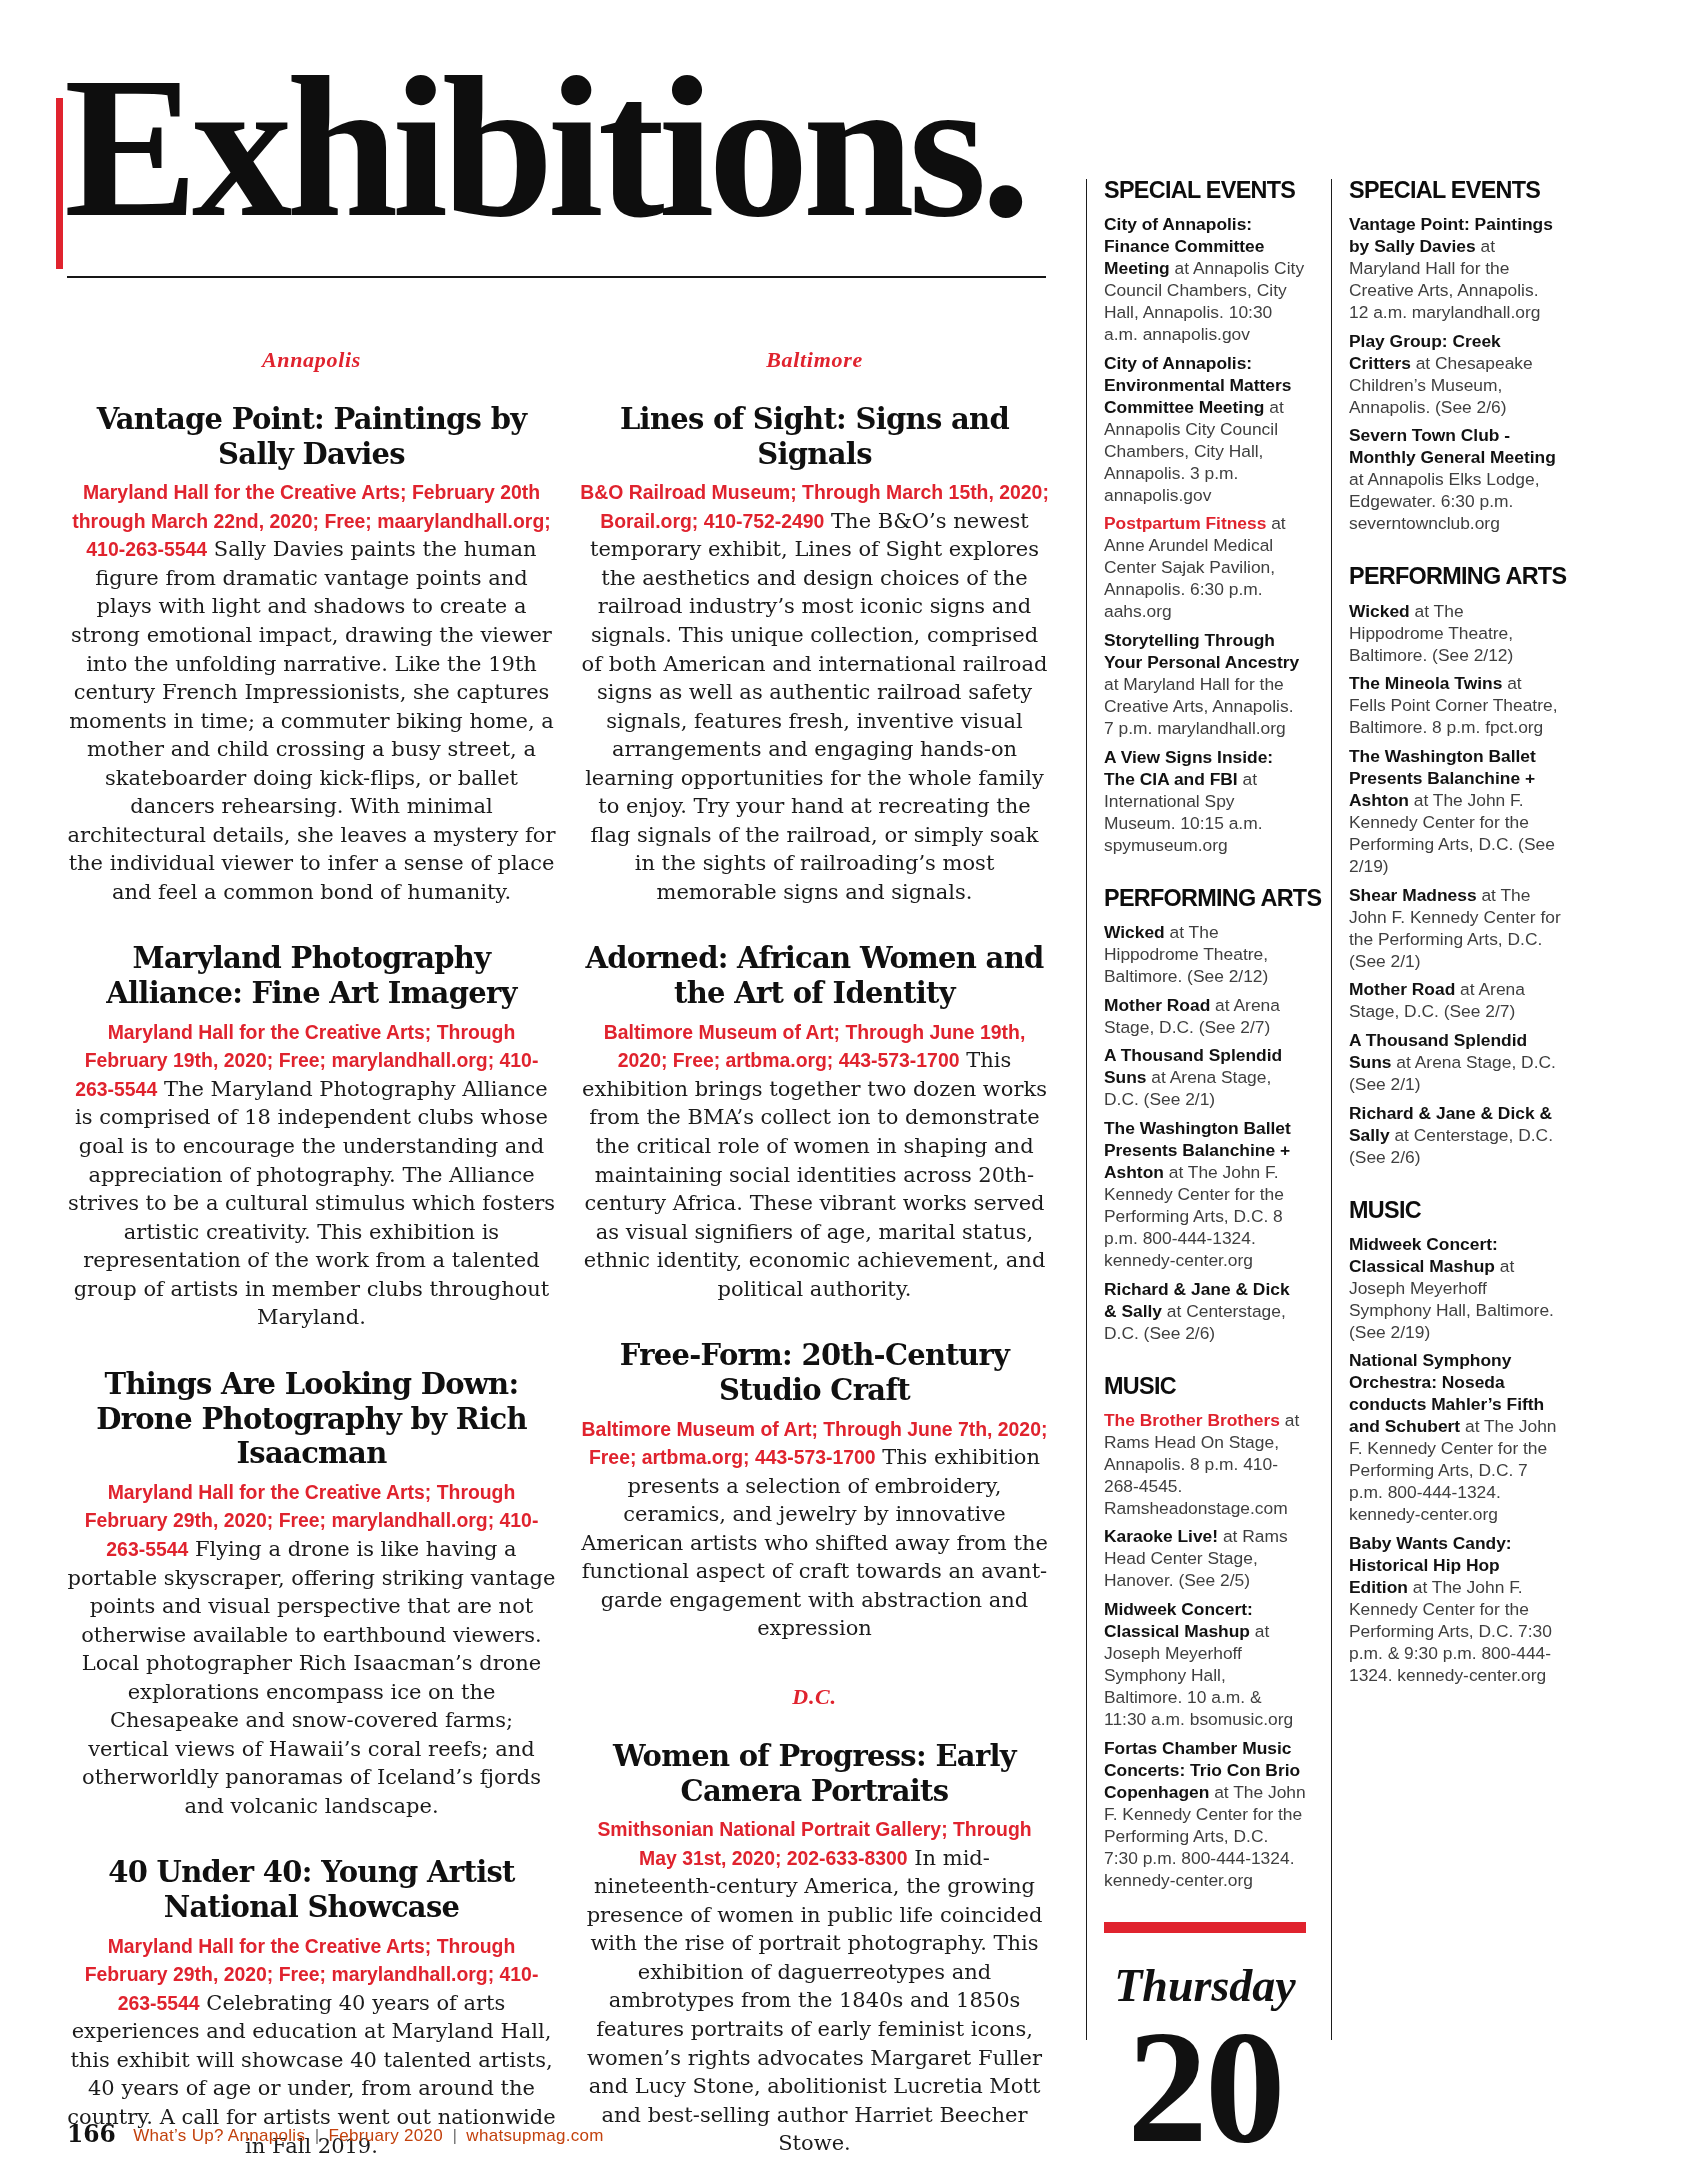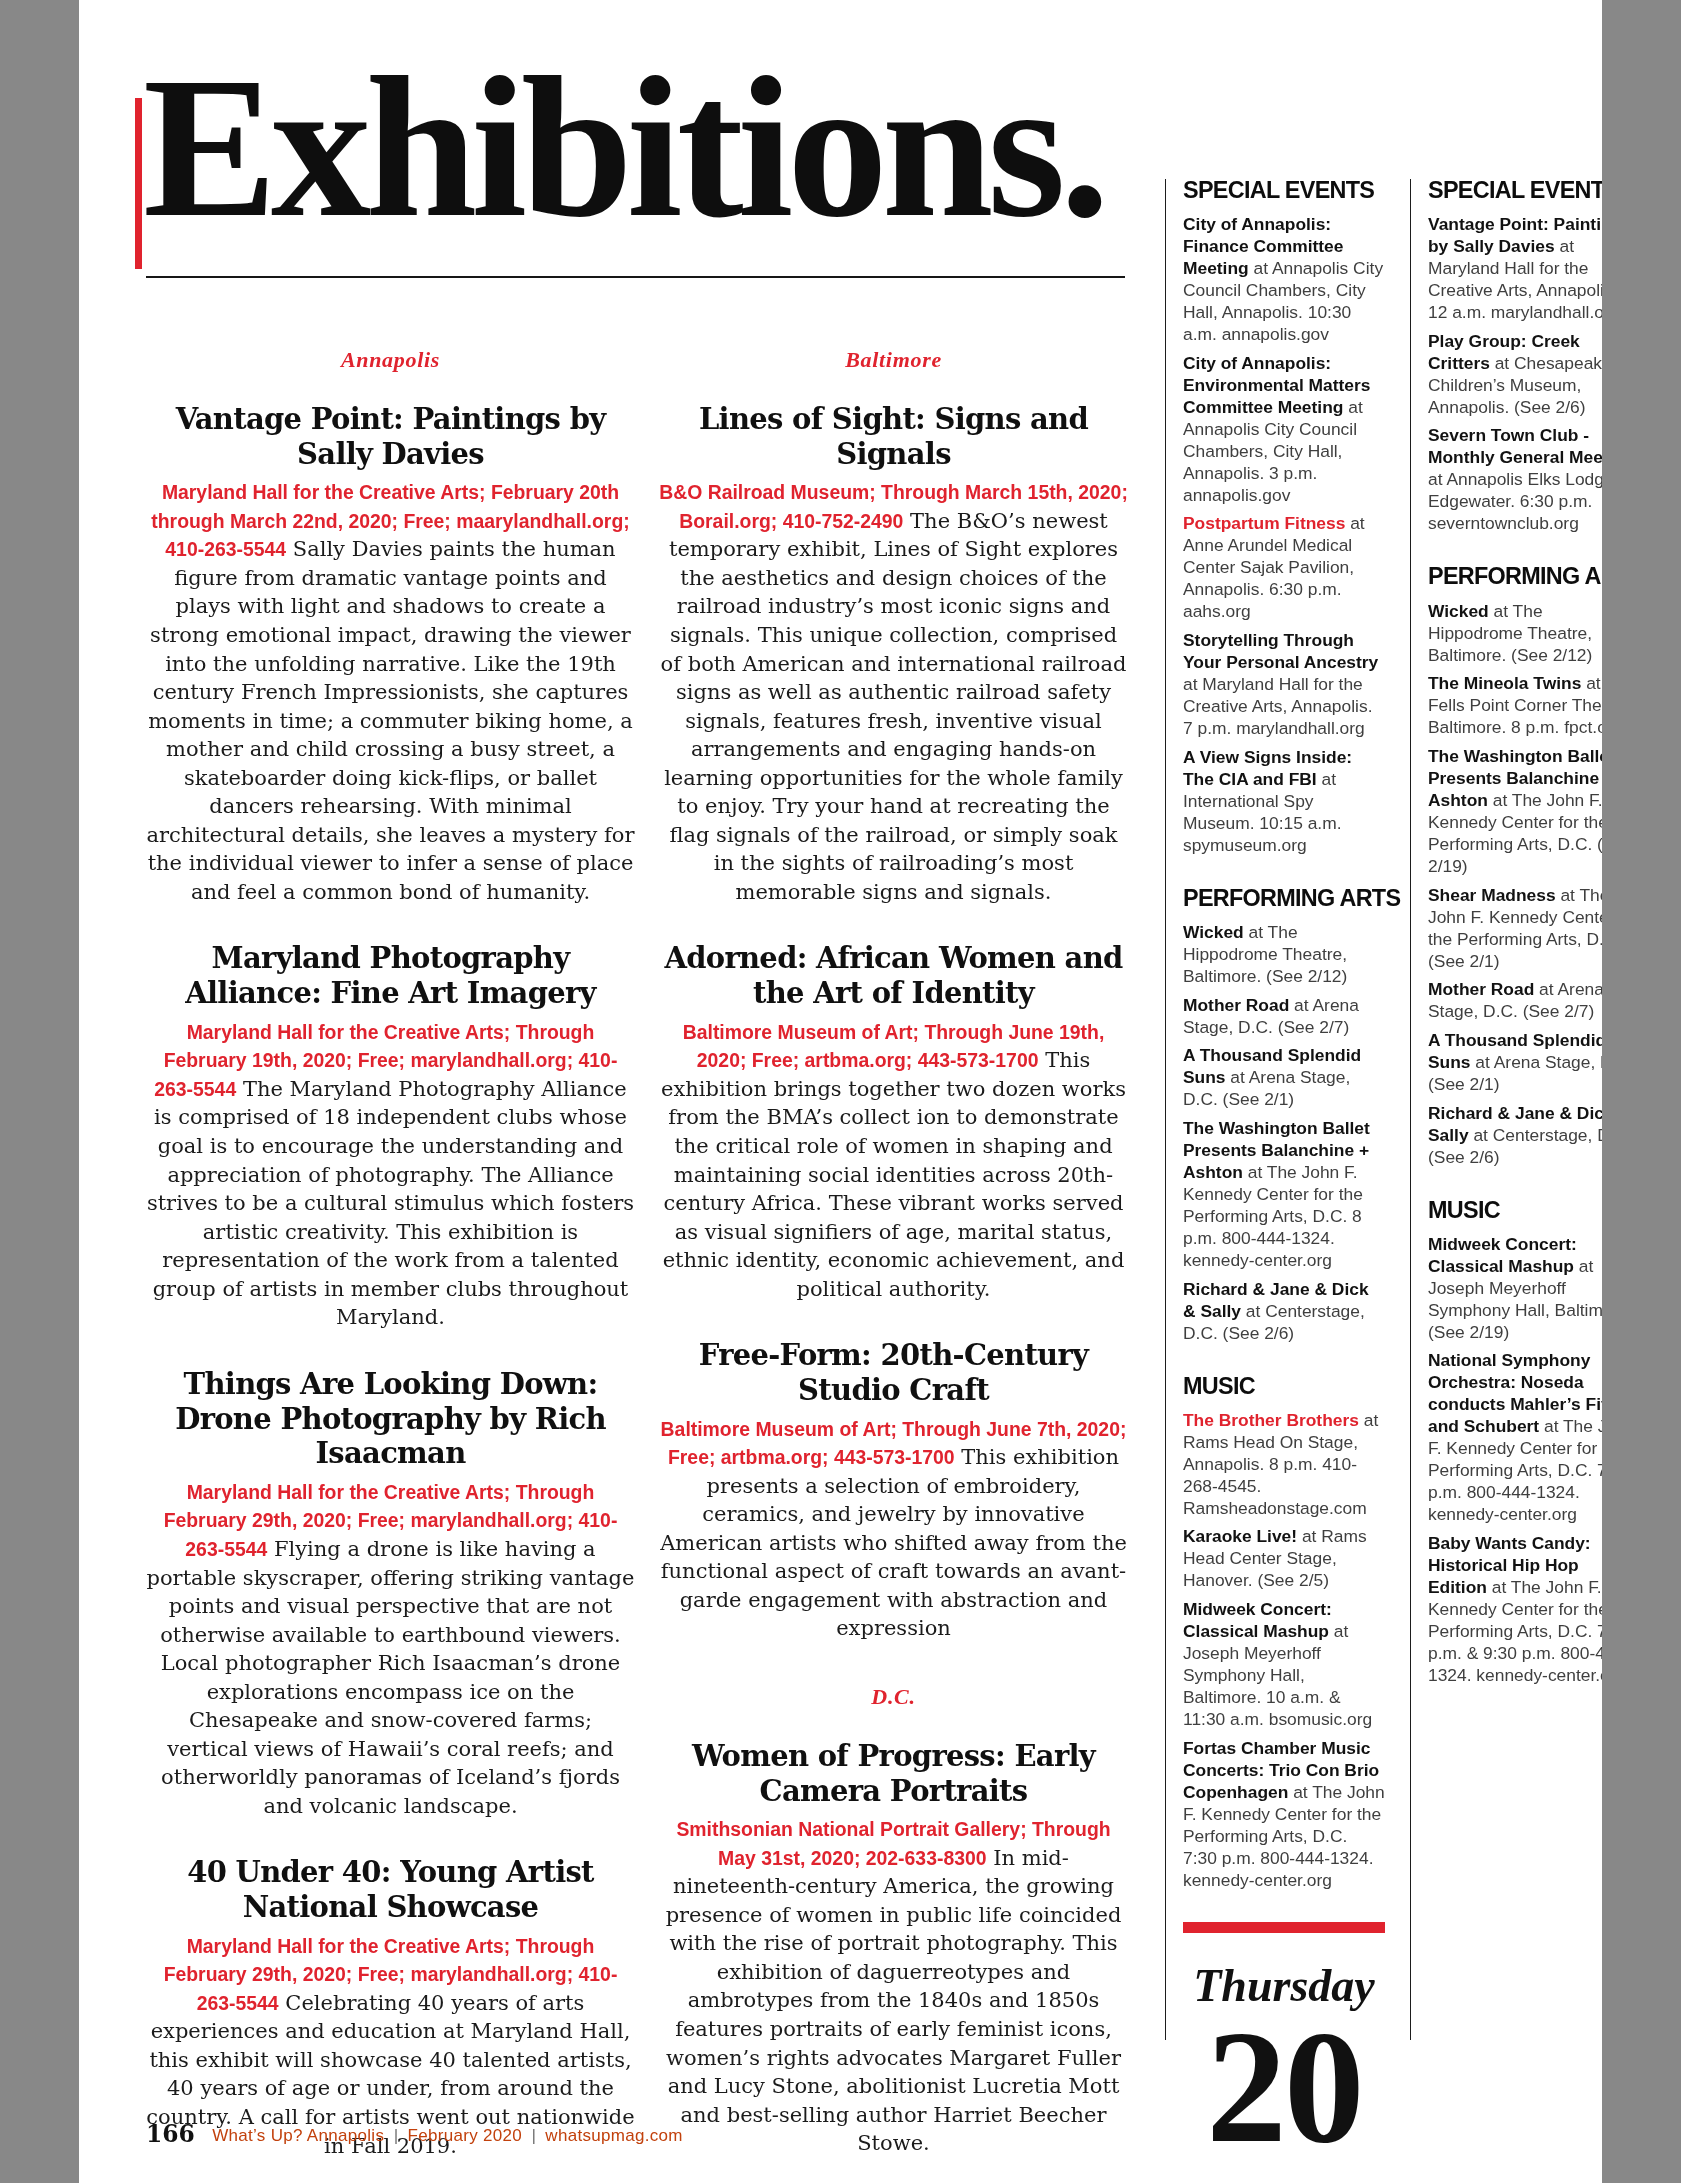--- a/index.html
+++ b/index.html
@@ -1,18 +1,18 @@
 <!DOCTYPE html>
 <html style="font-size:10.7px"><head>
 <meta charset="utf-8">
 <style>
   :root{ --red:#e0232e; --ink:#141414; --gray:#3f3f3f; }
   *{margin:0;padding:0;box-sizing:border-box;}
   body{background:#888;font-family:"Liberation Sans",sans-serif;}
-  .page{position:relative;width:1523px;height:2183px;background:#ffffff;overflow:hidden;margin:0 auto;}
+  .page{position:relative;width:1681px;height:2183px;background:#ffffff;overflow:hidden;margin:0 auto;}
 
   .edge-bar{position:absolute;left:56px;top:98px;width:7.4px;height:171px;background:var(--red);}
   .page-title{position:absolute;left:64px;top:47px;width:1071px;
     font-family:"Liberation Serif",serif;font-weight:bold;font-size:201px;line-height:1;
     letter-spacing:-0.03em;color:#0e0e0e;white-space:nowrap;}
   .title-rule{position:absolute;left:67px;top:276px;width:979px;height:2px;background:#161616;}
 
   
   .main-col{position:absolute;top:349px;text-align:center;}
   #col-annapolis{left:67px;width:489px;}

